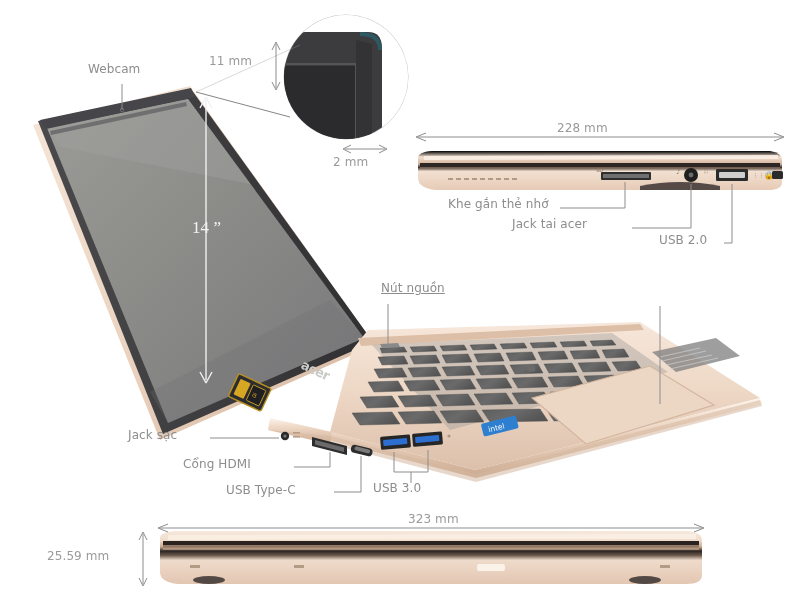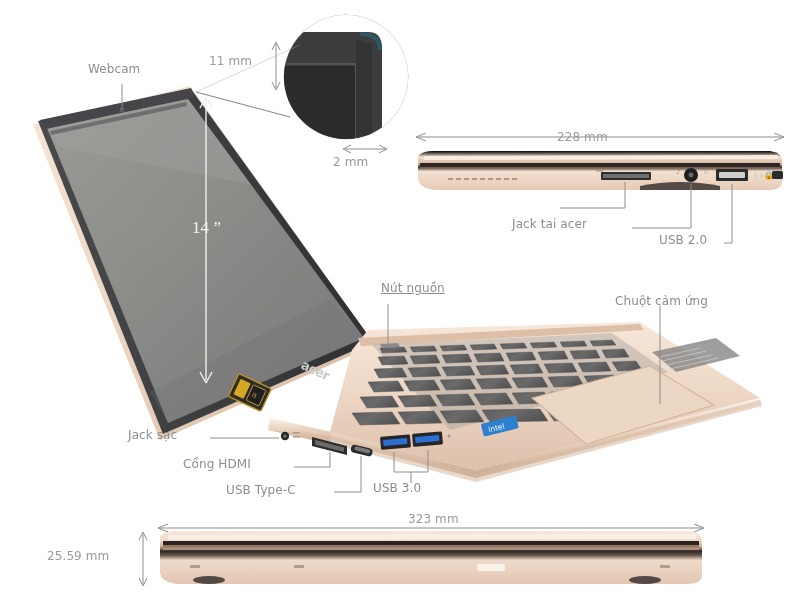--- a/index.html
+++ b/index.html
@@ -337,30 +337,30 @@
 </svg>
 
 <div class="lbl" style="left:88px;top:62px;">Webcam</div>
 
 <div class="lbl dim" style="left:209px;top:54px;">11 mm</div>
 
 <div class="lbl dim" style="left:333px;top:155px;">2 mm</div>
 
 <div class="lbl onscreen" style="left:192px;top:218px;font-family:Liberation Serif, serif;">14 ”</div>
 
-<div class="lbl dim" style="left:557px;top:130px;">228 mm</div>
-
+<div class="lbl dim" style="left:557px;top:121px;">228 mm</div>
+
+<div class="lbl" style="left:448px;top:197px;">Khe gắn thẻ nhớ</div>
 
 <div class="lbl" style="left:512px;top:217px;">Jack tai acer</div>
 
 <div class="lbl" style="left:659px;top:233px;">USB 2.0</div>
 
 <div class="lbl" style="left:381px;top:281px;text-decoration:underline;">Nút nguồn</div>
 
-<div class="lbl" style="left:615px;top:294px;">Chuột cảm ứng</div>
 
 <div class="lbl" style="left:128px;top:428px;">Jack sạc</div>
 
 <div class="lbl" style="left:183px;top:457px;">Cổng HDMI</div>
 
 <div class="lbl" style="left:226px;top:483px;">USB Type-C</div>
 
 <div class="lbl" style="left:373px;top:481px;">USB 3.0</div>
 
 <div class="lbl dim" style="left:408px;top:512px;">323 mm</div>

